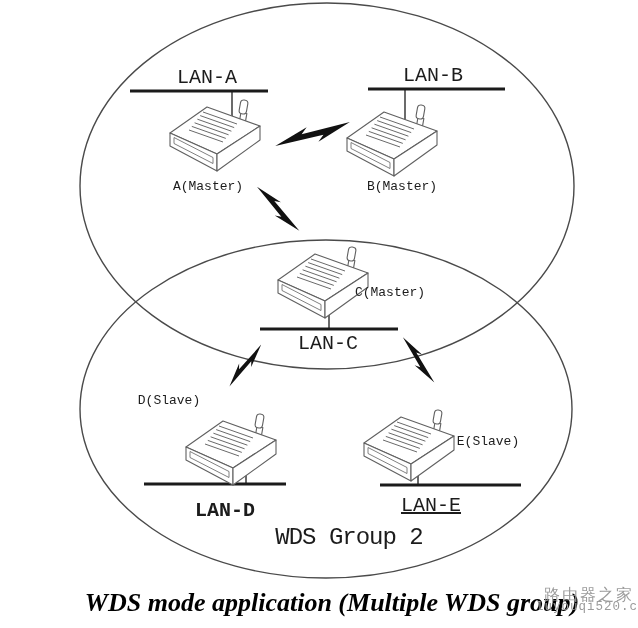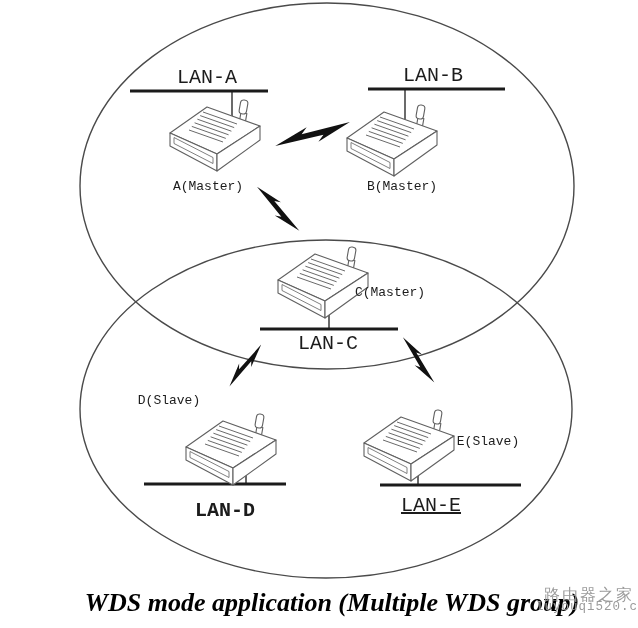--- a/index.html
+++ b/index.html
@@ -99,20 +99,21 @@
     <use href="#bolt-sym" transform="translate(245,365) rotate(149) scale(0.61)"></use>
     <use href="#bolt-sym" transform="translate(418,360) rotate(77) scale(0.64)"></use>
 
     <use href="#router-sym" transform="translate(168,99)"></use>
     <use href="#router-sym" transform="translate(345,104)"></use>
     <use href="#router-sym" transform="translate(276,246)"></use>
     <use href="#router-sym" transform="translate(184,413)"></use>
     <use href="#router-sym" transform="translate(362,409)"></use>
   </svg>
 
+  <div class="lbl group-title" style="left:349px;top:525px;">WDS Group 2</div>
 
   <div class="lbl lan-label" style="left:207px;top:67px;">LAN-A</div>
   <div class="lbl lan-label" style="left:433px;top:65px;text-align:right;">LAN-B</div>
   <div class="lbl lan-label" style="left:328px;top:333px;text-align:center;">LAN-C</div>
   <div class="lbl lan-label" style="left:225px;top:500px;font-weight:bold;">LAN-D</div>
   <div class="lbl lan-label" style="left:431px;top:495px;text-decoration:underline;">LAN-E</div>
 
   <div class="lbl dev-label" style="left:208px;top:180px;">A(Master)</div>
   <div class="lbl dev-label" style="left:402px;top:180px;">B(Master)</div>
   <div class="lbl dev-label" style="left:390px;top:286px;">C(Master)</div>

